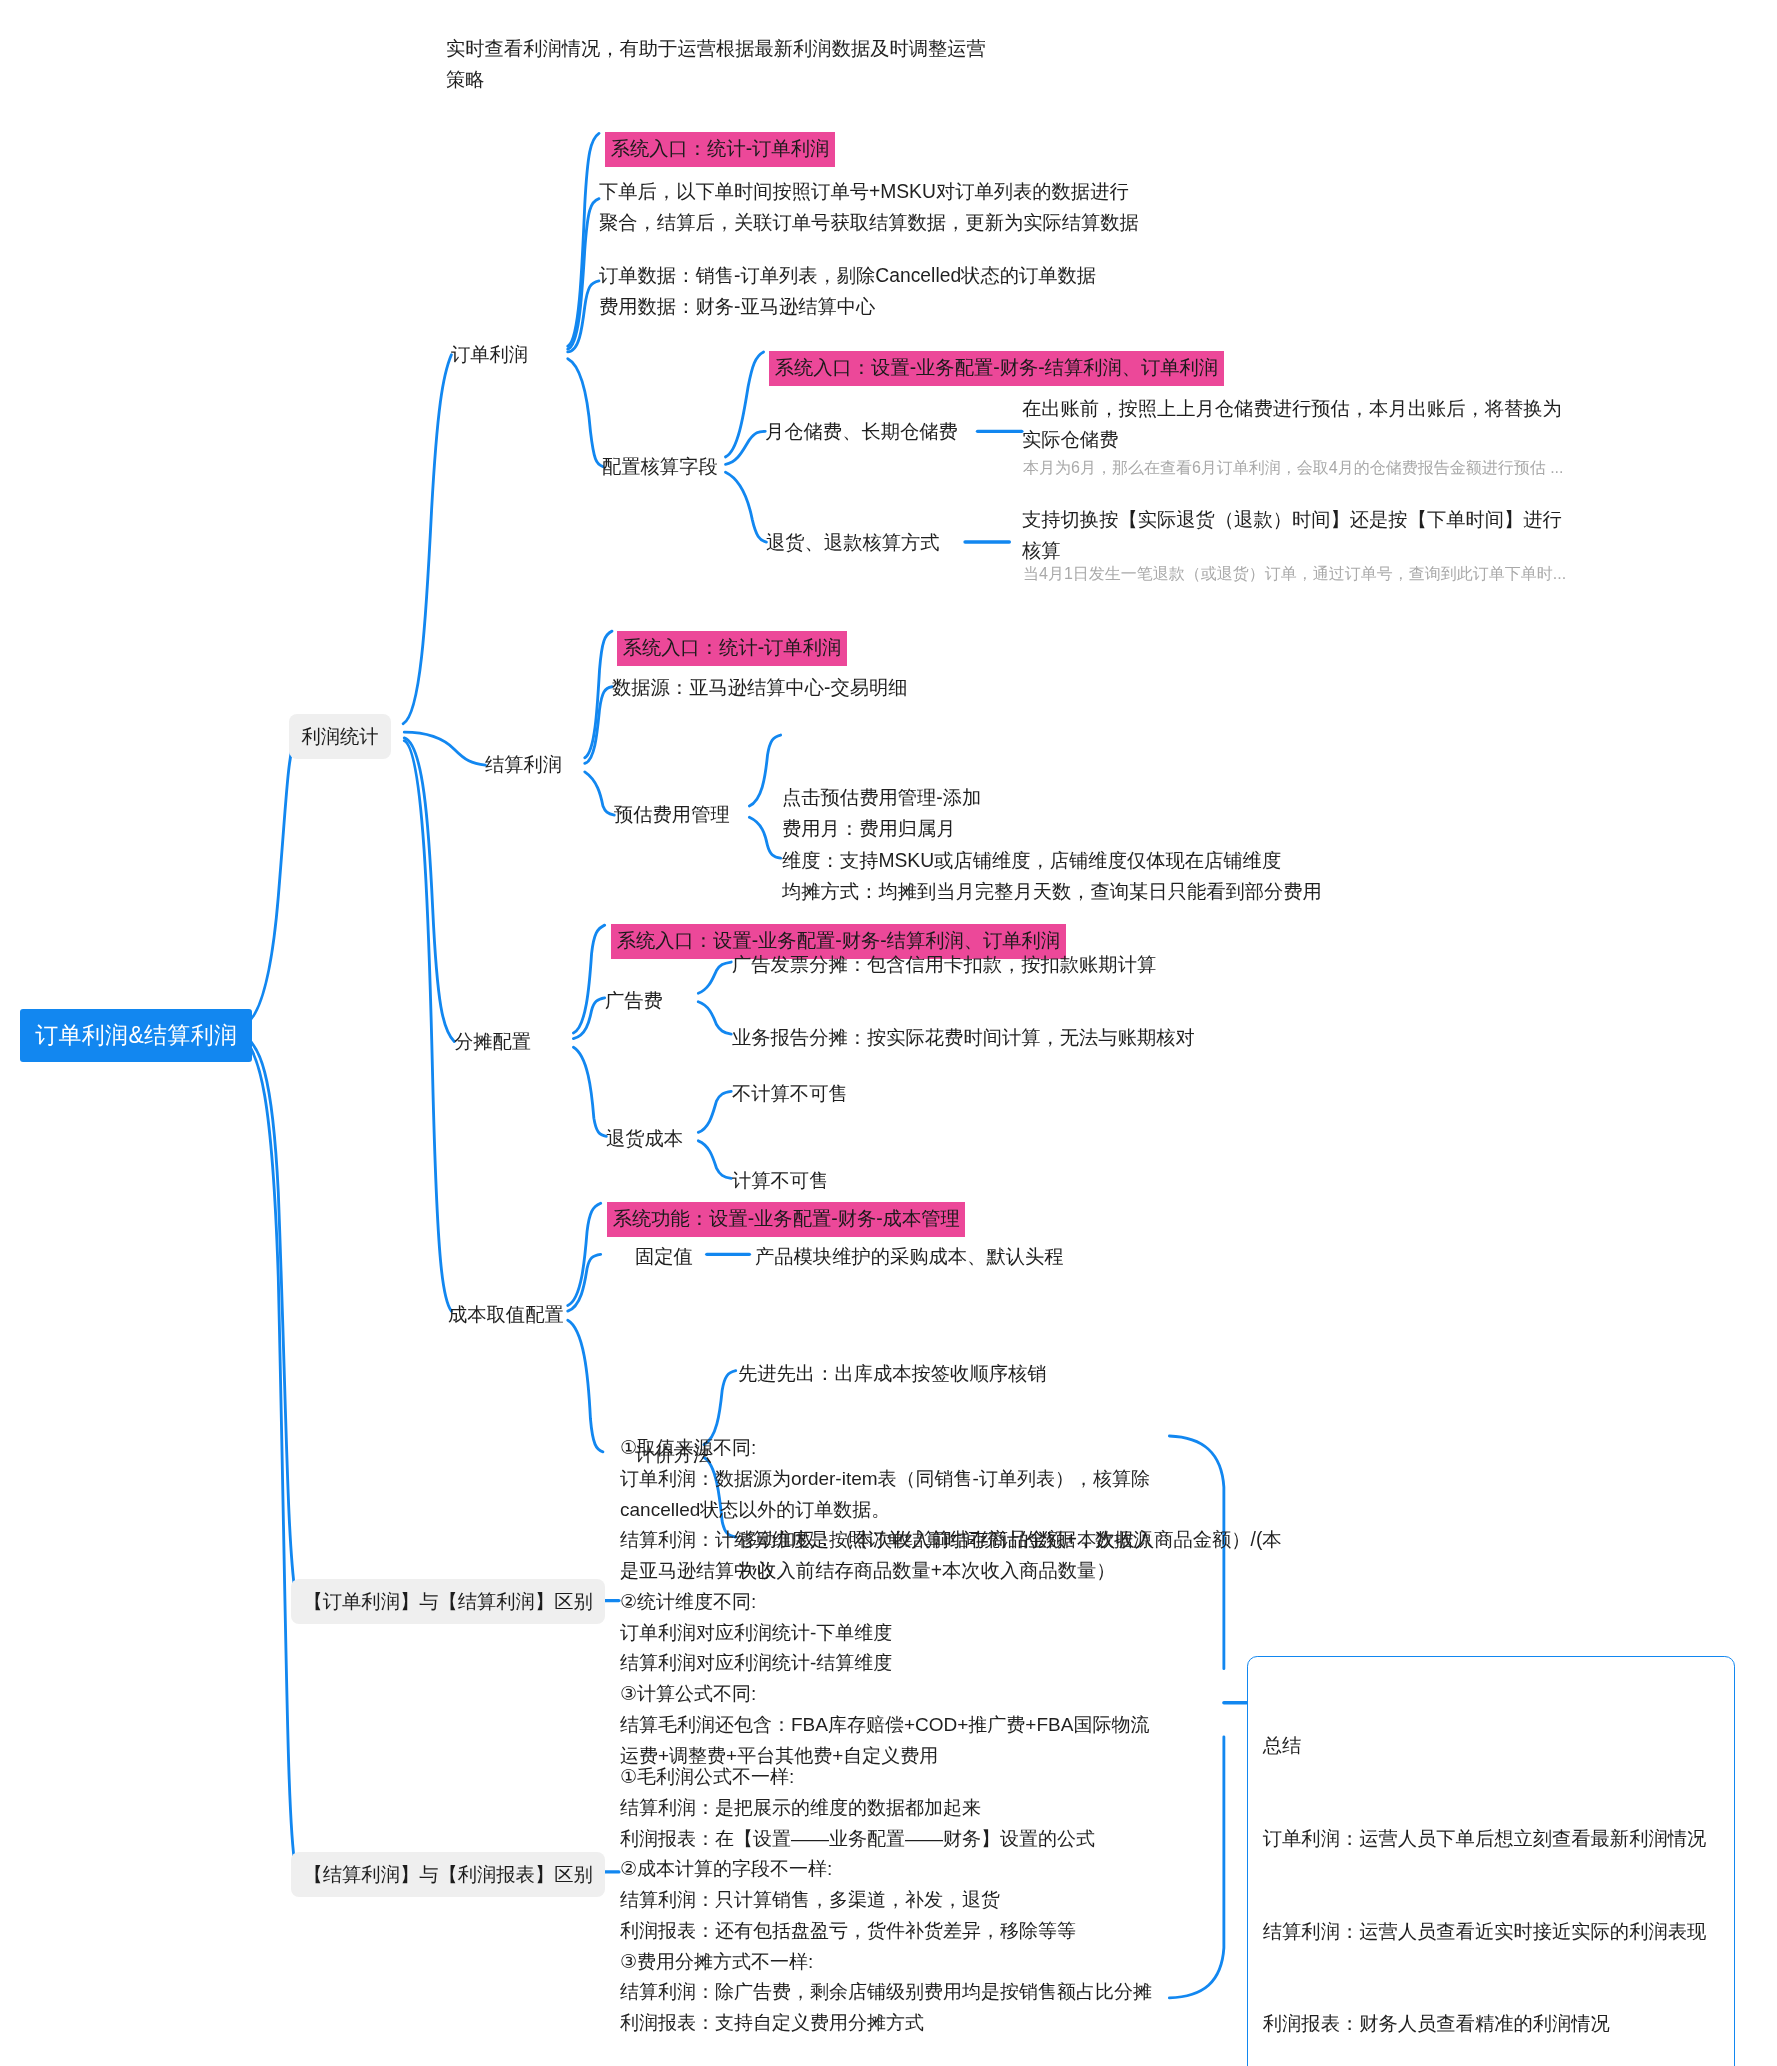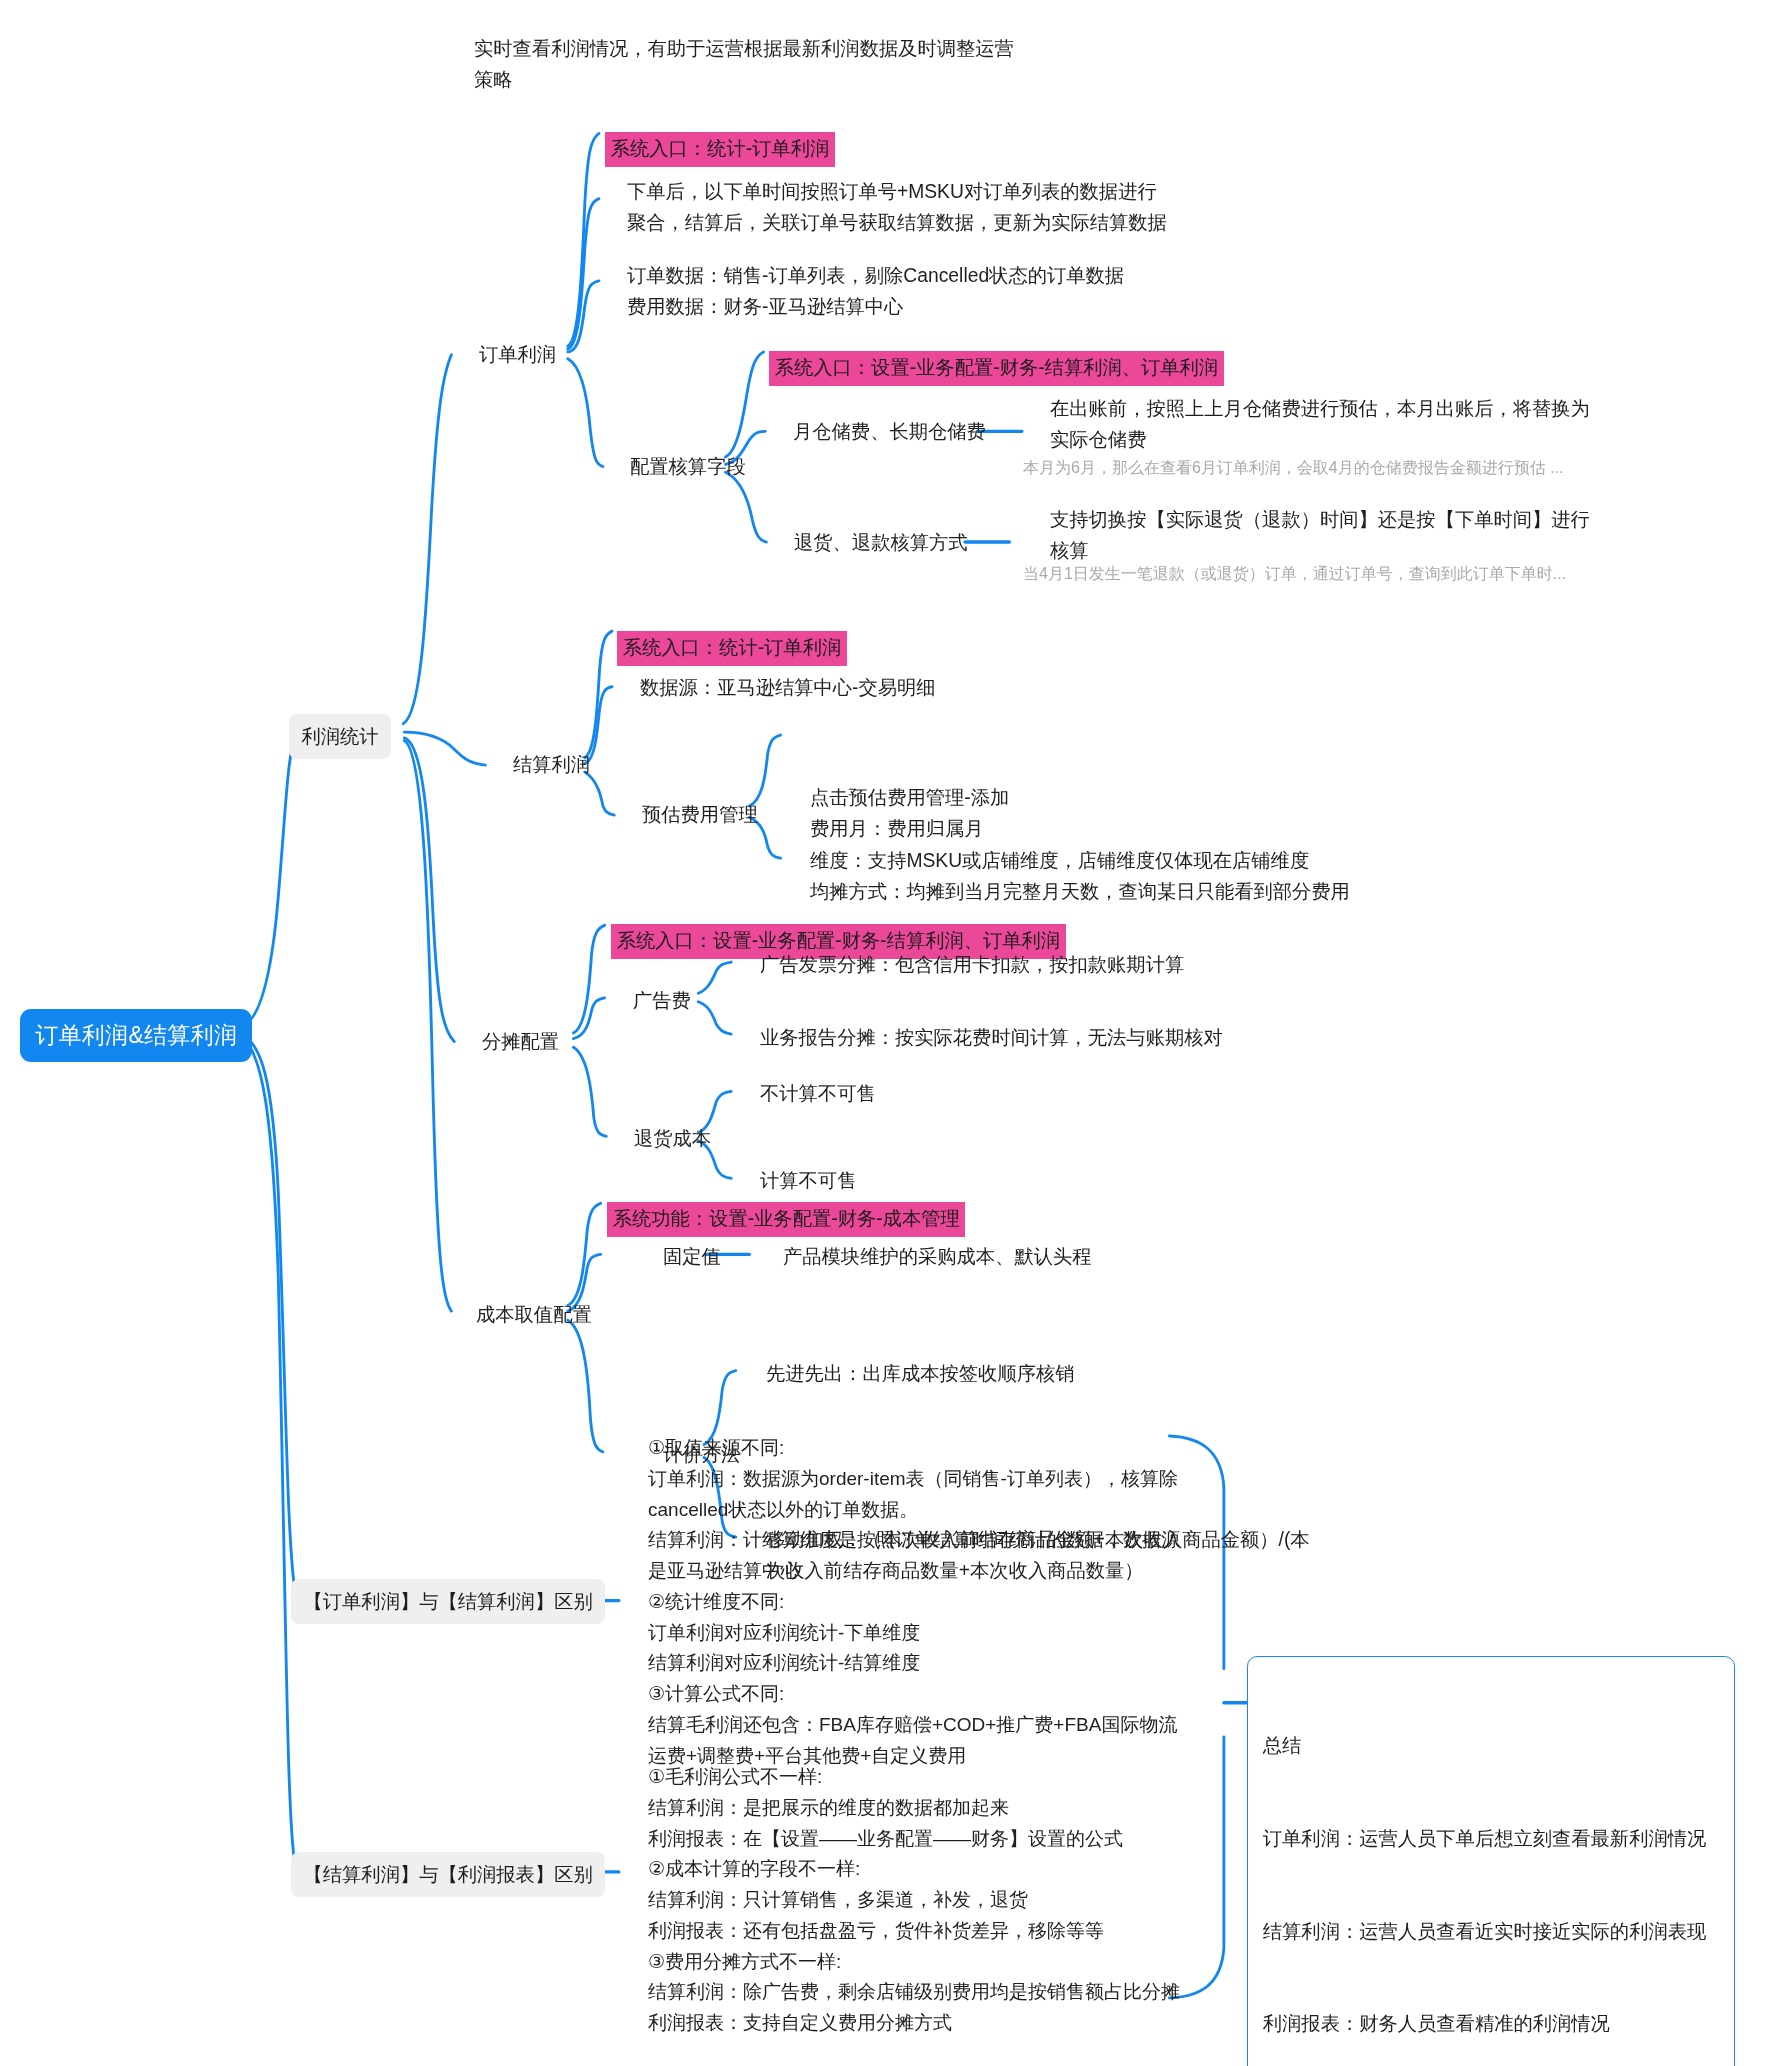--- a/index.html
+++ b/index.html
@@ -23,38 +23,37 @@
   .node{
     position:absolute;
     box-sizing:border-box;
     white-space:pre-wrap;
     line-height:1.62;
   }
   
   .root{
     background:#1287f0;
     color:#fff;
-    border-radius:11px;
+    border-radius:3px;
     font-size:23px;
     padding:8px 14.8px;
     letter-spacing:0.3px;
   }
   
   .pill{
     background:#efefef;
     color:#1c1c1c;
     border-radius:8px;
     font-size:19.3px;
     padding:6.8px 12.5px;
   }
   
   .plain{
     font-size:19.3px;
     color:#1f1f1f;
-    margin-left:28px;
   }
   .plain.small{font-size:19px;}
   
   .hl{
     font-size:19.3px;
     color:#1a1a1a;
     background:#ec4899;
     padding:1.7px 5.7px 2.8px 5.7px;
     display:inline-block;
   }

